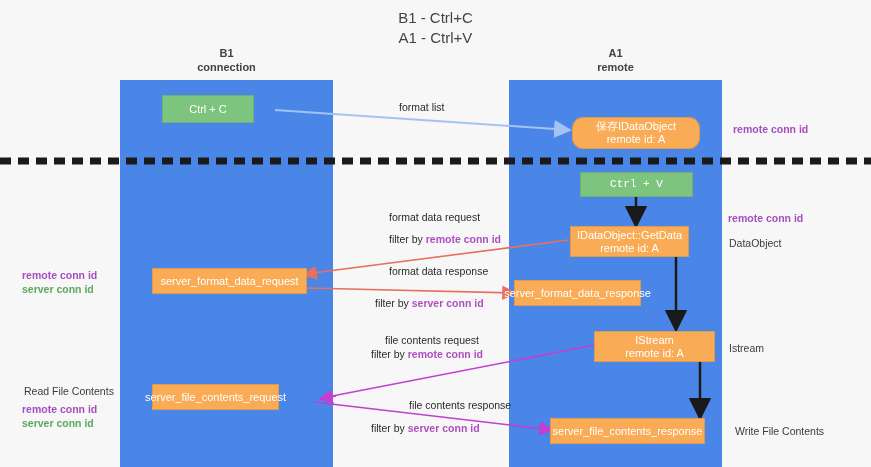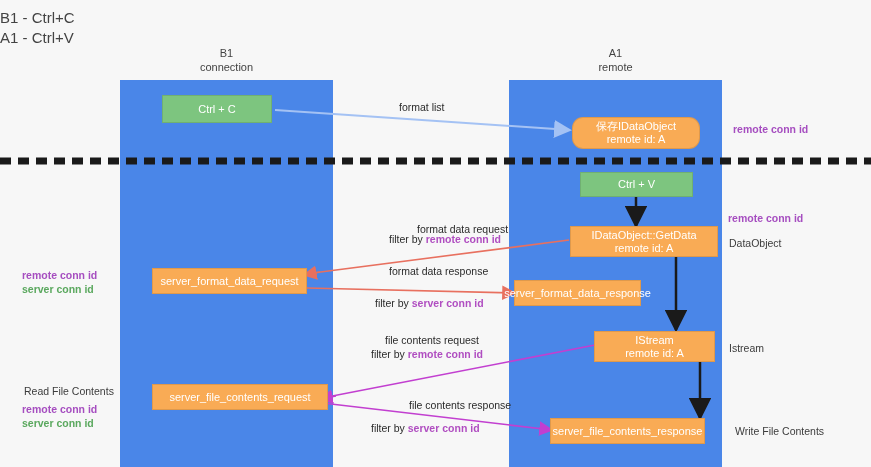--- a/index.html
+++ b/index.html
@@ -30,33 +30,35 @@
     background: #4a86e8;
   }
   .lane-b1 { left: 120px; top: 80px; width: 213px; height: 387px; }
   .lane-a1 { left: 509px; top: 80px; width: 213px; height: 387px; }
 
   .title {
     position: absolute;
     left: 0;
     top: 8px;
     width: 871px;
+    text-align: center;
     font-size: 15px;
     color: #434343;
     line-height: 20px;
     white-space: pre-line;
   }
 
   .col-head {
     position: absolute;
     text-align: center;
     font-size: 11px;
     color: #434343;
     line-height: 14px;
     white-space: pre-line;
+    font-weight: bold;
   }
   .col-head-b1 { left: 120px; top: 46px; width: 213px; }
   .col-head-a1 { left: 509px; top: 46px; width: 213px; }
 
   .node {
     position: absolute;
     box-sizing: border-box;
     display: flex;
     flex-direction: column;
     align-items: center;
@@ -139,50 +141,50 @@
   </svg>
 
   <div class="title">B1 - Ctrl+C
 A1 - Ctrl+V</div>
 
   <div class="col-head col-head-b1">B1
 connection</div>
   <div class="col-head col-head-a1">A1
 remote</div>
 
-  <div class="node green" style="left:162px; top:95px; width:110px; height:28px;">Ctrl + C</div>
+  <div class="node green" style="left:162px; top:95px; width:92px; height:28px;">Ctrl + C</div>
 
   <div class="node orange" style="left:152px; top:268px; width:155px; height:26px;">server_format_data_request</div>
 
-  <div class="node orange" style="left:152px; top:384px; width:176px; height:26px;">server_file_contents_request</div>
+  <div class="node orange" style="left:152px; top:384px; width:127px; height:26px;">server_file_contents_request</div>
 
   <div class="node orange" style="left:572px; top:117px; width:128px; height:32px;border-radius:11px;">
     <span>保存IDataObject</span>
     <span class="l2">remote id: A</span>
   </div>
 
-  <div class="node green" style="left:580px; top:172px; width:113px; height:25px;">Ctrl + V</div>
-
-  <div class="node orange" style="left:570px; top:226px; width:148px; height:31px;">
+  <div class="node green" style="left:580px; top:172px; width:113px; height:25px;font-family:Liberation Mono, monospace;">Ctrl + V</div>
+
+  <div class="node orange" style="left:570px; top:226px; width:119px; height:31px;">
     <span>IDataObject::GetData</span>
     <span class="l2">remote id: A</span>
   </div>
 
   <div class="node orange" style="left:514px; top:280px; width:127px; height:26px;">server_format_data_response</div>
 
   <div class="node orange" style="left:594px; top:331px; width:121px; height:31px;">
     <span>IStream</span>
     <span class="l2">remote id: A</span>
   </div>
 
   <div class="node orange" style="left:550px; top:418px; width:155px; height:26px;">server_file_contents_response</div>
 
   <div class="edge-label" style="left:399px; top:100px;">format list</div>
 
-  <div class="edge-label" style="left:389px; top:222px;margin-left:28px;">format data request</div>
+  <div class="edge-label" style="left:389px; top:210px;">format data request</div>
   <div class="edge-label" style="left:389px; top:232px;">
     <span>filter by </span><span class="hl-remote">remote conn id</span>
   </div>
 
   <div class="edge-label" style="left:389px; top:264px;">format data response</div>
   <div class="edge-label" style="left:375px; top:296px;">
     <span>filter by </span><span class="hl-server">server conn id</span>
   </div>
 
   <div class="edge-label" style="left:385px; top:333px;">file contents request</div>

